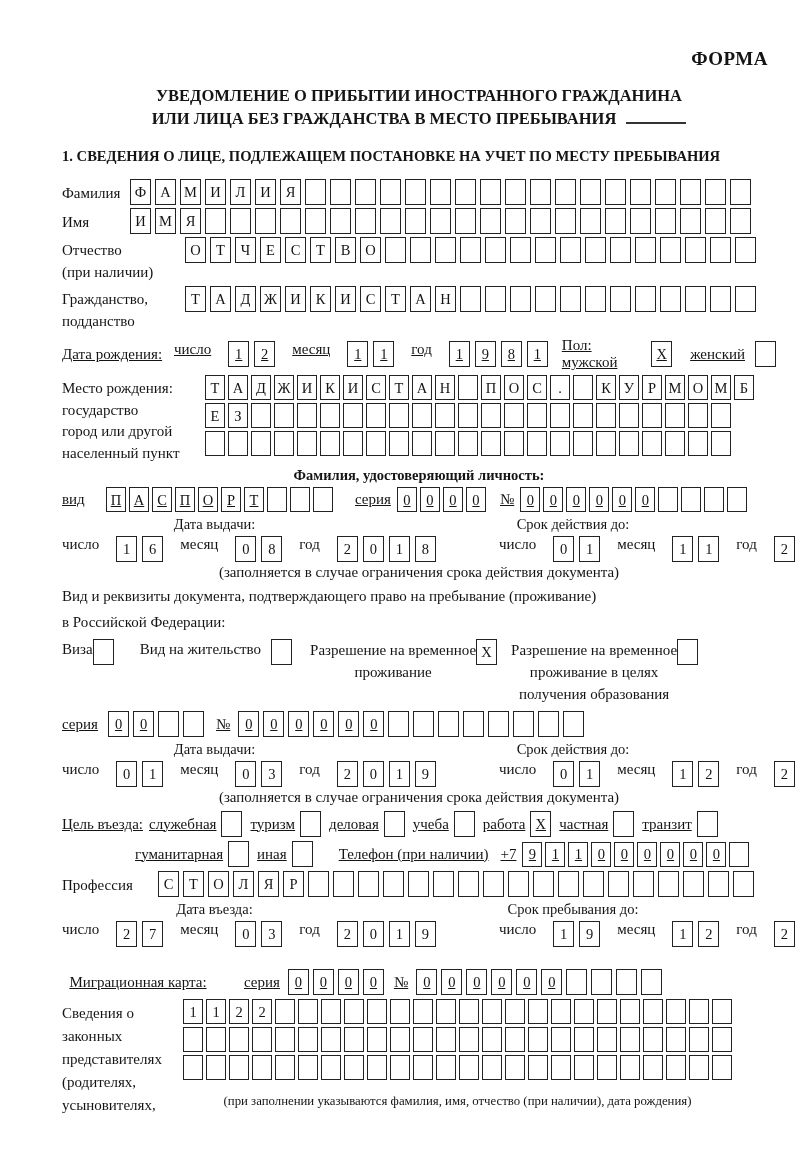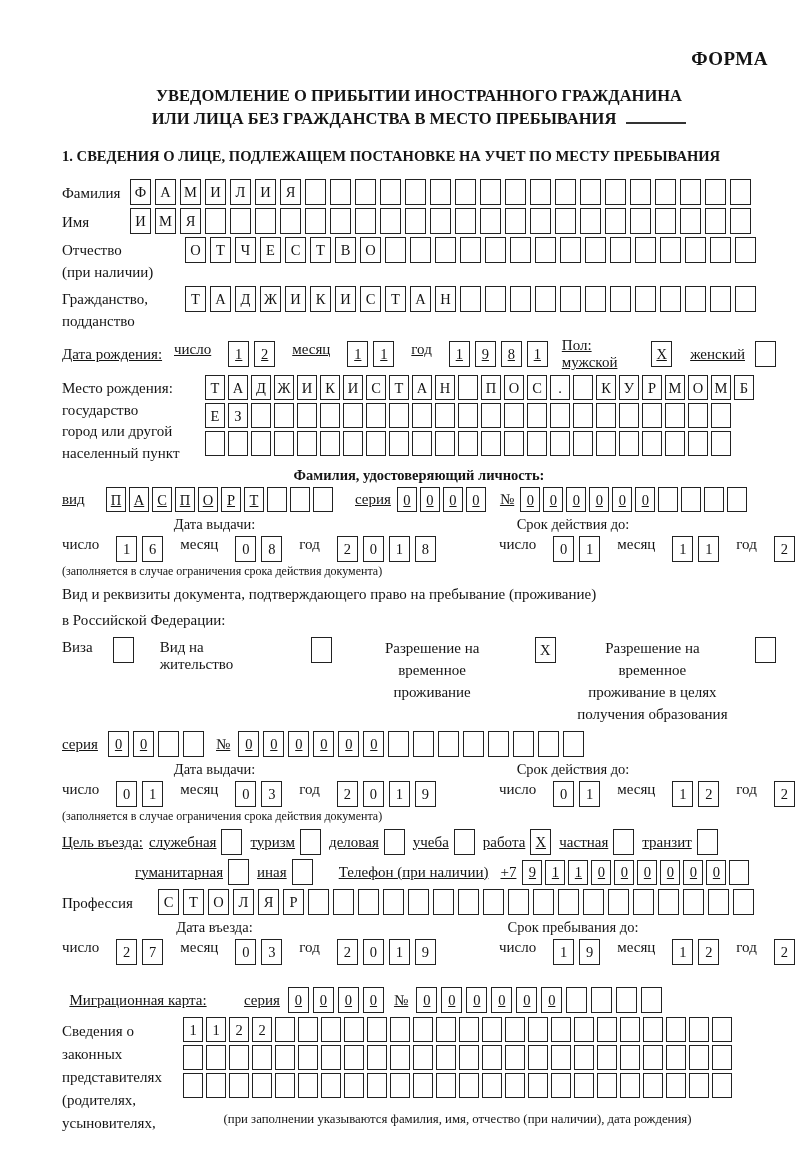--- a/index.html
+++ b/index.html
@@ -36,25 +36,25 @@
   .ml14{margin-left:14px}.ml18{margin-left:18px}.ml22{margin-left:22px}.ml26{margin-left:26px}.ml30{margin-left:30px}
   
   .doch{text-align:center;font-weight:bold;font-size:14.5px;margin:3px 0 3px;}
   
   .dhead{display:flex;font-size:14.5px;margin-bottom:2px;margin-top:4px;gap:8px;}
   .dhead .h1{flex:0 0 385px;text-align:center;padding-right:80px;}
   .dhead .h2{flex:1;text-align:center;padding-right:85px;}
   .d2{display:flex;}
   .d2 .c1{flex:0 0 385px;}
   .d2 .c2{flex:1;padding-left:52px;}
-  .note{font-size:12px;text-align:left;margin:2px 0 5px;}
+  .note{font-size:15px;text-align:center;margin:2px 0 5px;}
   
   .rline{font-size:15px;line-height:21px;margin-top:5px;}
   .opts{display:flex;align-items:flex-start;margin-top:6px;margin-bottom:6px;}
-  .opt{display:flex;align-items:flex-start;gap:20px;font-size:15px;}
+  .opt{display:flex;align-items:flex-start;gap:0;font-size:15px;}
   .opt .single{padding-top:2px;}
   .optc{text-align:center;font-size:15px;line-height:22px;}
   
   .p{display:inline-flex;align-items:center;gap:5px;margin-left:8px;font-size:15px;white-space:nowrap;}
   .p.firstp{margin-left:6px;}
   
   .repnote{font-size:12.8px;text-align:center;margin-top:14px;}
   .lbl-lines{font-size:15px;line-height:23px;}
   .lbl-lines2{font-size:15px;line-height:21.5px;}
 </style>

